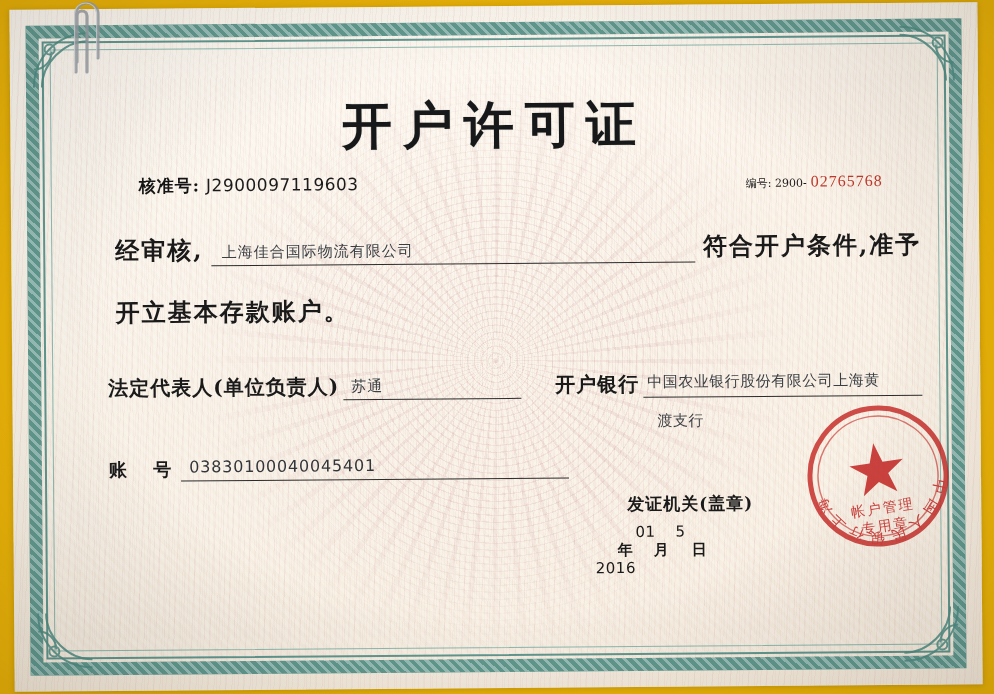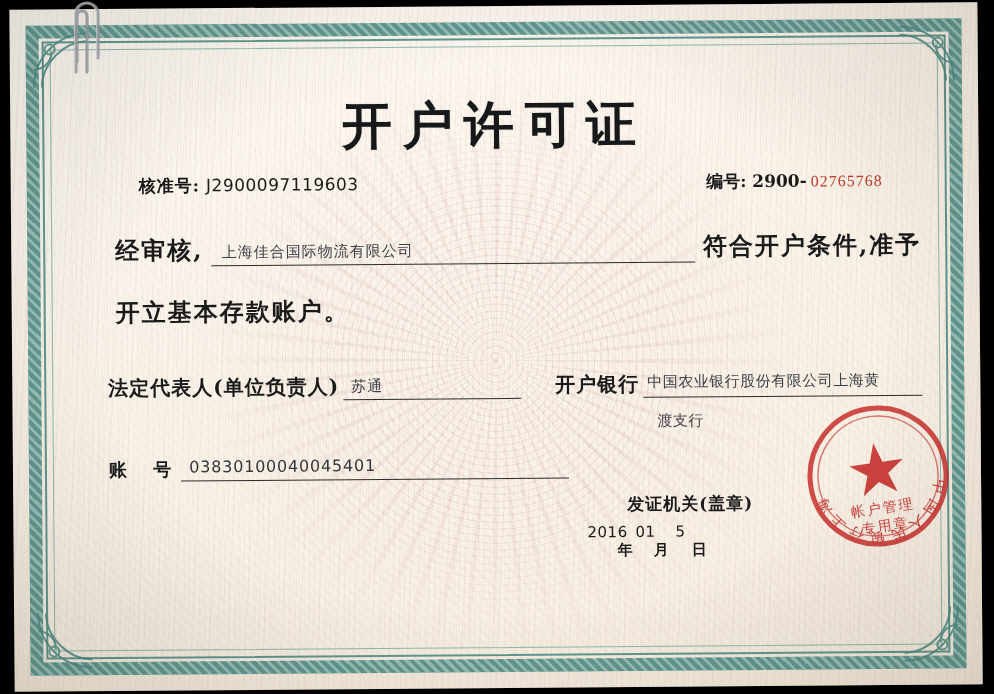--- a/index.html
+++ b/index.html
@@ -12,21 +12,21 @@
     height: 694px;
     overflow: hidden;
     font-family: "DejaVu Sans", sans-serif;
   }
 
   
   #photo {
     position: relative;
     width: 994px;
     height: 694px;
-    background: #000000;
+    background: #eab308;
     overflow: hidden;
   }
   #photo::after {
     
     content: "";
     position: absolute;
     inset: 0;
     pointer-events: none;
     background:
       radial-gradient(ellipse at 45% 40%, rgba(255,255,255,0.25) 0%, rgba(255,255,255,0) 55%),
@@ -162,21 +162,21 @@
     letter-spacing: 1px;
   }
   .approval-left { display: flex; align-items: baseline; gap: 6px; }
   .approval-num {
     font-family: "DejaVu Sans", sans-serif;
     font-size: 17px;
     letter-spacing: 0.5px;
     color: #1b1b1b;
   }
   .approval-right { display: flex; align-items: baseline; gap: 4px; margin-right: 28px; }
-  .serial-prefix { font-family: "DejaVu Serif", serif; font-weight: bold; font-size: 17px; }
+  .serial-prefix { font-family: "DejaVu Serif", serif; font-weight: normal; font-size: 11px; }
   .serial-red {
     color: #c0392b;
     font-family: Liberation Serif, serif;
     font-size: 16px;
     letter-spacing: 1px;
   }
 
   .para1 {
     position: absolute;
     top: 178px;
@@ -333,21 +333,21 @@
     font-size: 15px;
     width: 170px;
   }
   .date-nums {
     position: relative;
     height: 18px;
     font-family: "DejaVu Sans", sans-serif;
     font-size: 15px;
     letter-spacing: 0.5px;
   }
-  .date-nums .y { position: absolute; left: 0; }
+  .date-nums .y { position: absolute; left: 8px; margin-top: 36px; }
   .date-nums .m { position: absolute; left: 48px; }
   .date-nums .d { position: absolute; left: 88px; }
   .date-chars {
     position: relative;
     height: 20px;
     font-size: 15px;
     font-weight: bold;
   }
   .date-chars .cy { position: absolute; left: 30px; }
   .date-chars .cm { position: absolute; left: 66px; }

